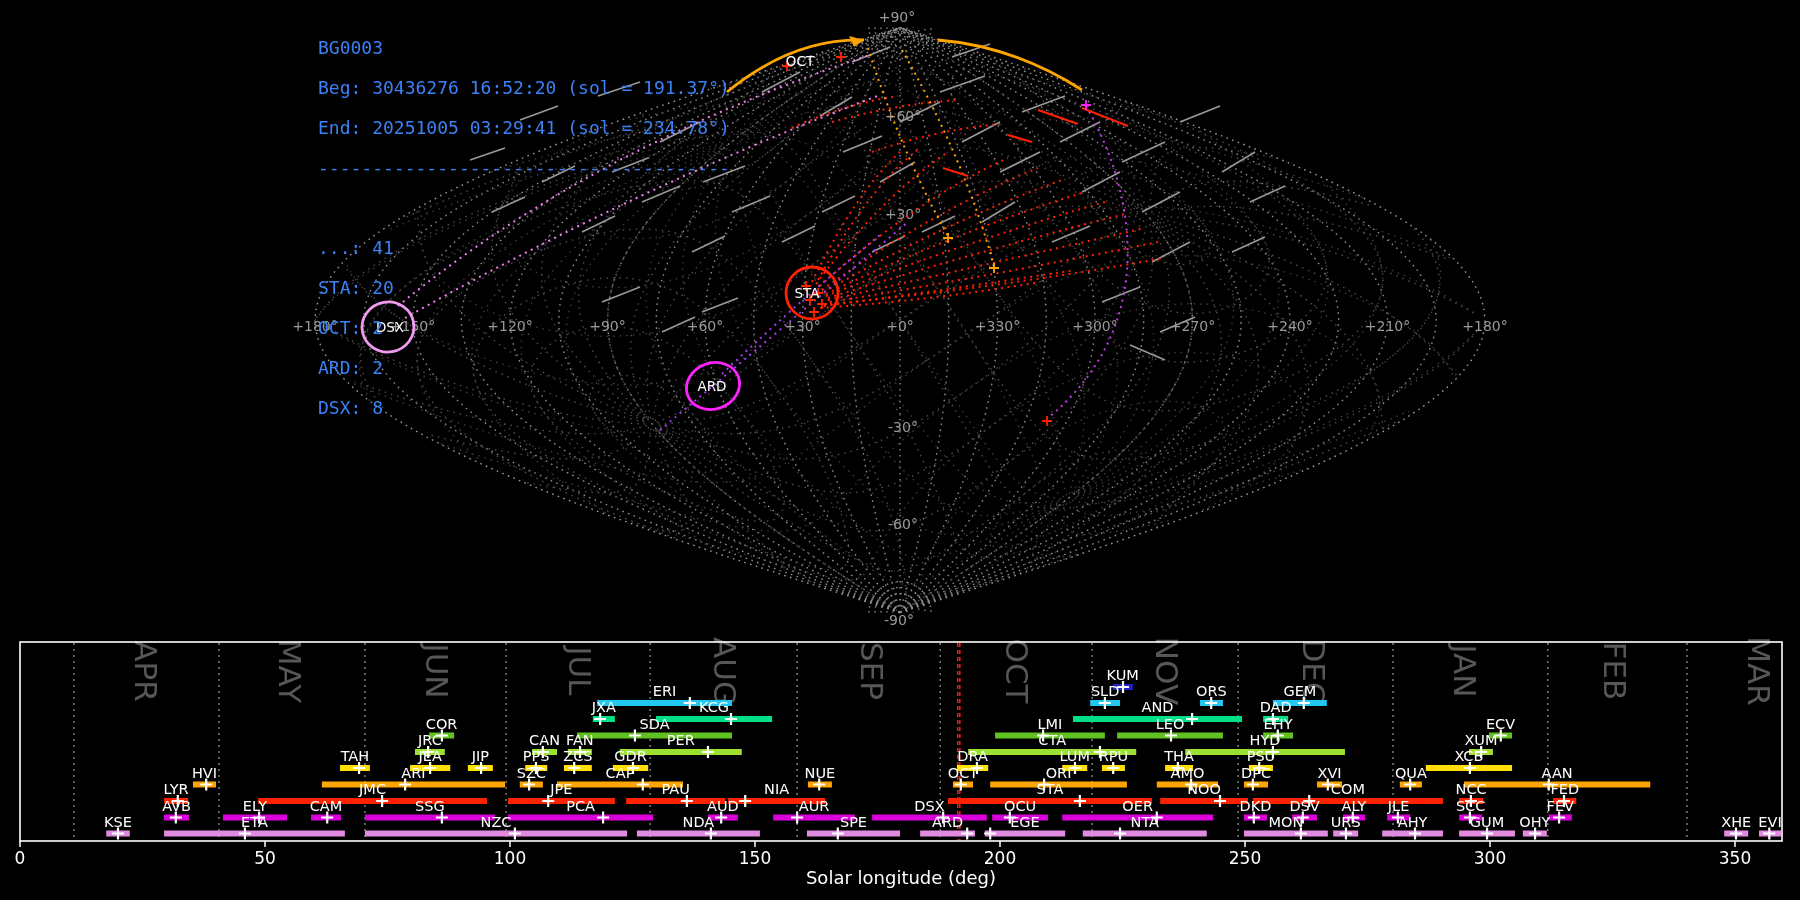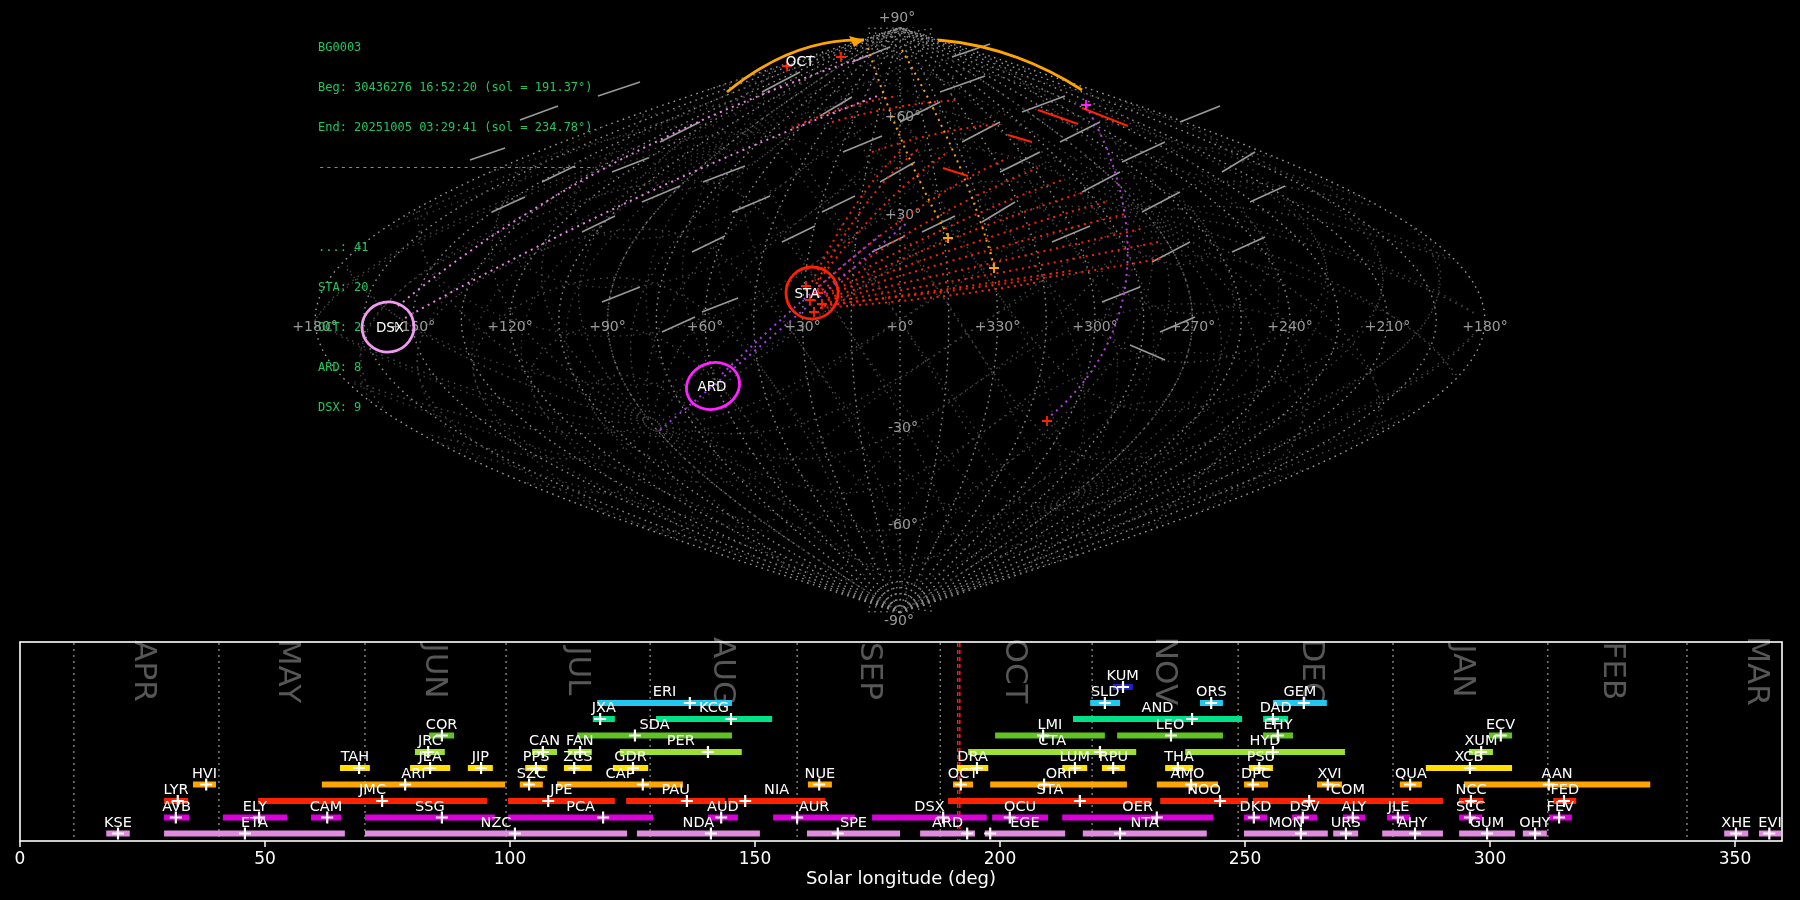--- a/index.html
+++ b/index.html
@@ -1,38 +1,38 @@
 <!DOCTYPE html>
 <html><head>
 <meta charset="utf-8">
 <style>
   html,body{margin:0;padding:0;background:#000;}
   body{width:1800px;height:900px;position:relative;overflow:hidden;
        font-family:"DejaVu Sans",sans-serif;}
   #stage{position:absolute;left:0;top:0;}
-  #info{position:absolute;left:318px;top:14px;color:#22c55e;
-        font-family:"DejaVu Sans Mono",monospace;font-size:12px;
+  #info{position:absolute;left:318px;top:14px;color:#3b82f6;
+        font-family:"DejaVu Sans Mono",monospace;font-size:18px;
         line-height:13.4px;white-space:pre;z-index:5;}
   #info .gap{height:12px;}
   svg text{font-family:"DejaVu Sans",sans-serif;}
 </style>
 </head>
 <body>
 
 <div id="info">
   <div>BG0003</div>
   <div>Beg: 30436276 16:52:20 (sol = 191.37°)</div>
   <div>End: 20251005 03:29:41 (sol = 234.78°)</div>
   <div>--------------------------------------</div>
   <div class="gap"></div>
   <div>...: 41</div>
   <div>STA: 20</div>
   <div>OCT: 2</div>
-  <div>ARD: 8</div>
-  <div>DSX: 9</div>
+  <div>ARD: 2</div>
+  <div>DSX: 8</div>
 </div>
 
 <svg id="stage" width="1800" height="900" viewBox="0 0 1800 900">
   <g id="sky">
       <path d="M748.5908586150254,563.75 M1051.4091413849746,563.75 " fill="none" stroke="#8c8c8c" stroke-width="1.4" stroke-dasharray="1.6 4.4"></path>
       <path d="M607.5,515 M1192.5,515 " fill="none" stroke="#8c8c8c" stroke-width="1.4" stroke-dasharray="1.6 4.4"></path>
       <path d="M486.34253300586965,466.25 M1313.6574669941303,466.25 " fill="none" stroke="#8c8c8c" stroke-width="1.4" stroke-dasharray="1.6 4.4"></path>
       <path d="M393.3751387861034,417.5 M1406.6248612138966,417.5 " fill="none" stroke="#8c8c8c" stroke-width="1.4" stroke-dasharray="1.6 4.4"></path>
       <path d="M334.933391620895,368.75 M1465.066608379105,368.75 " fill="none" stroke="#8c8c8c" stroke-width="1.4" stroke-dasharray="1.6 4.4"></path>
       <path d="M315,320 M1485,320 " fill="none" stroke="#a8a8a8" stroke-width="1.4" stroke-dasharray="1.6 4.4"></path>

